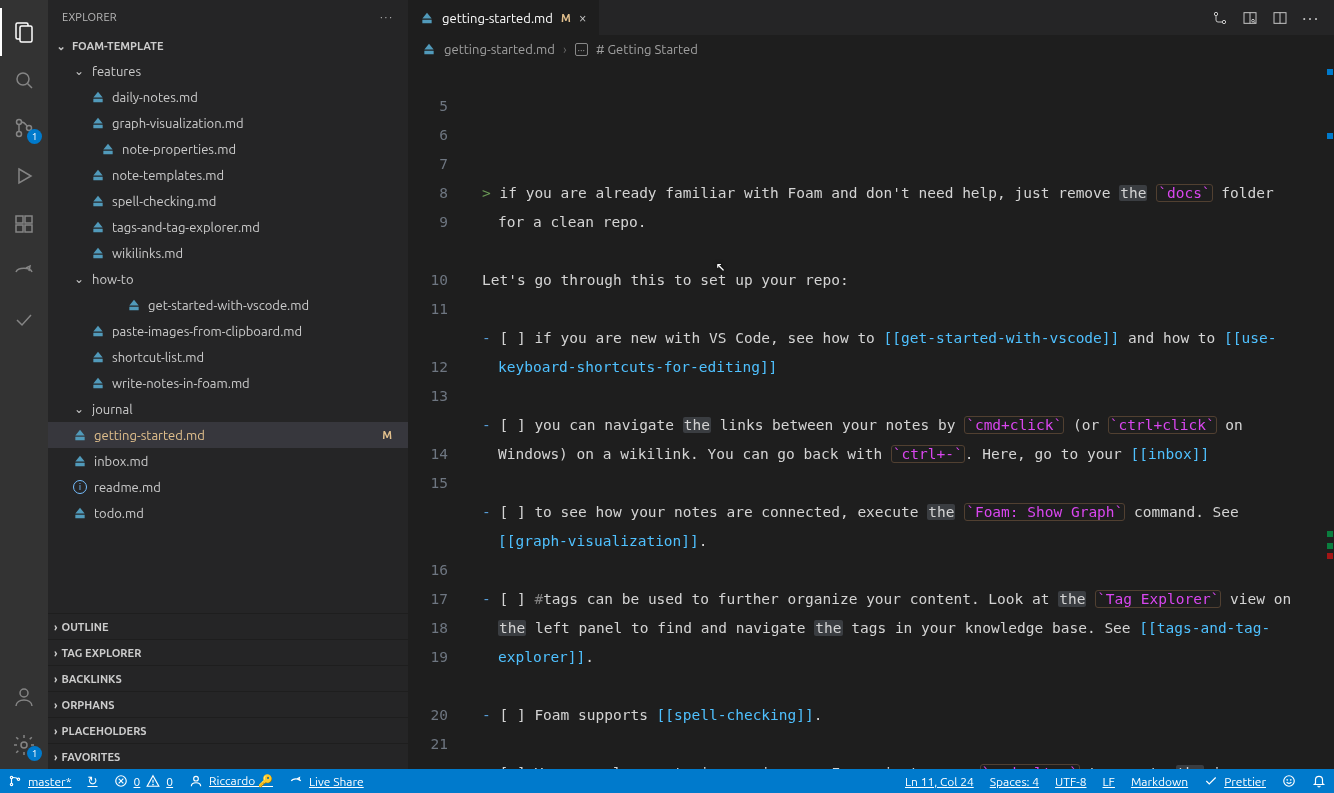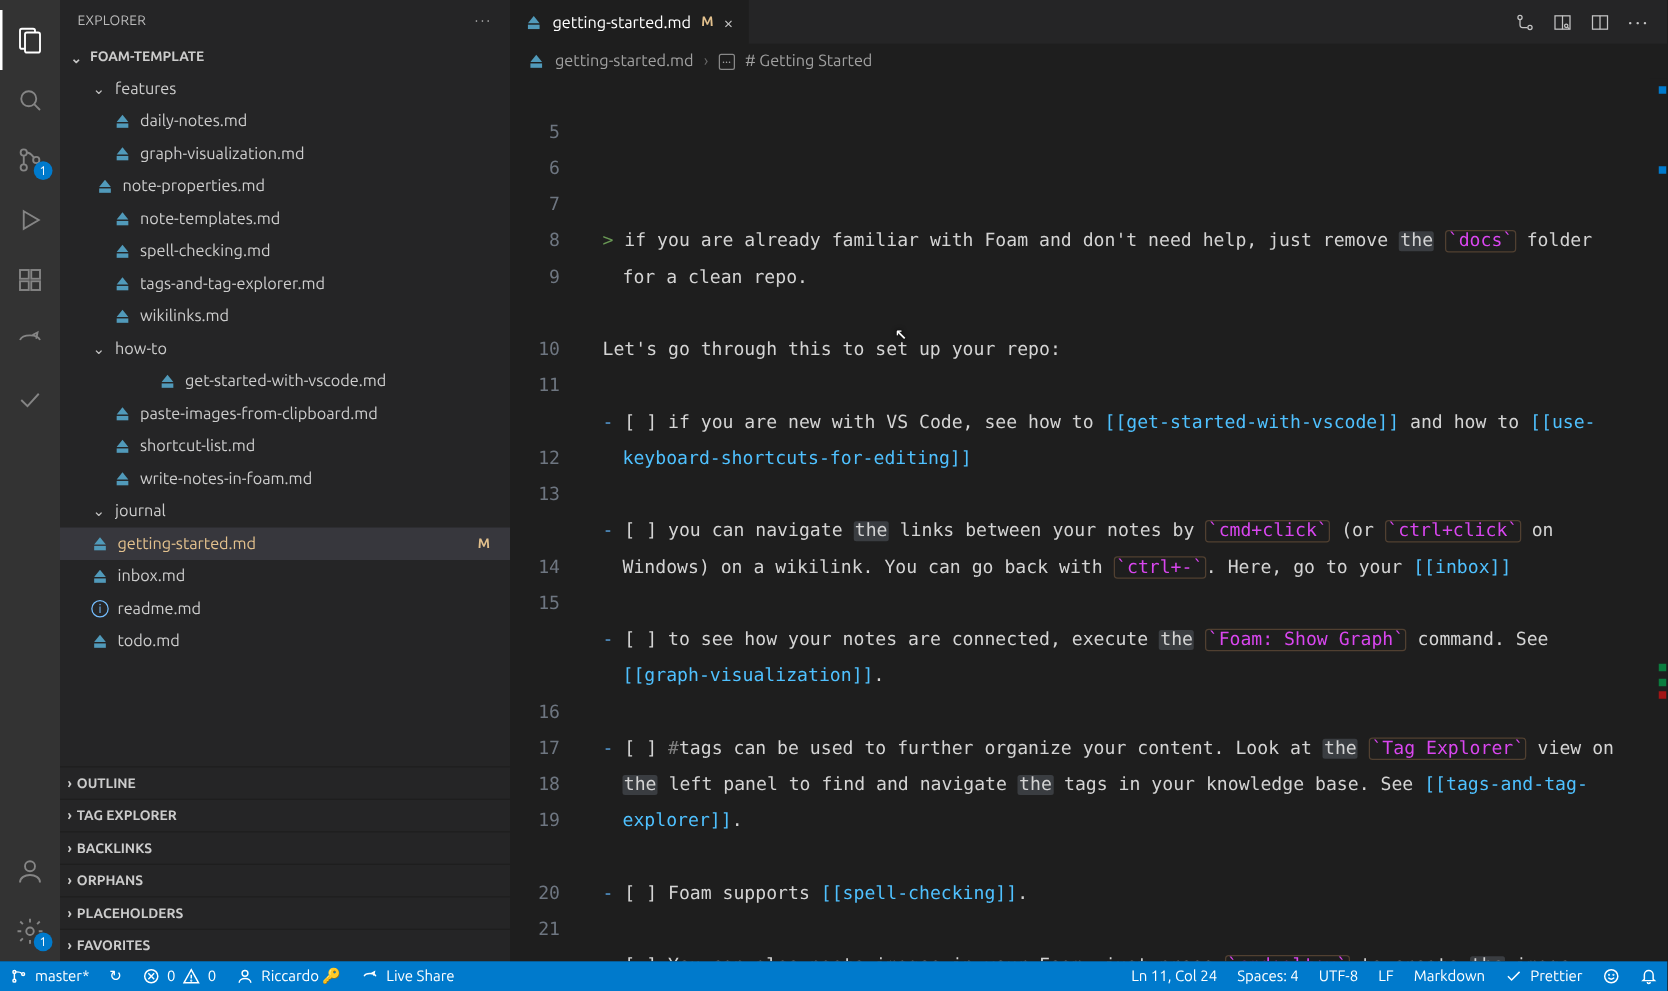--- a/index.html
+++ b/index.html
@@ -47,21 +47,21 @@
   .tok-dash { color:#569cd6; }
   .tok-wikilink { color:#4fc1ff; }
   .tok-code { color:#d946ef; border:1px solid #514031; border-radius:3px; padding:0 1px;}
   .tok-hl { background:#3a3d41; border-radius:2px; padding:0 1px;}
   .tok-tag { color:#808080; }
   .cursor-img { position:absolute; pointer-events:none; font-size:16px; color:#fff; filter: drop-shadow(0 0 2px #000);}
   .minimap { position:absolute; top:63px; right:0; bottom:0; width:14px; background:#1e1e1e; }
   .minimap .block { position:absolute; right:1px; width:6px; height:6px; }
   
   .statusbar { height:24px; background:#007acc; color:#ffffff; display:flex; align-items:center; font-size:12px; }
-  .statusbar .sb-item { padding:0 8px; display:flex; align-items:center; gap:6px; cursor:pointer; height:100%; }
+  .statusbar .sb-item { padding:0 8px; display:flex; align-items:center; gap:6px; cursor:pointer; height:100%;text-decoration:underline; }
   .statusbar .spacer { flex:1; }
   svg { display:block; }
 </style>
 </head>
 <body>
 
 <div class="root">
   <div class="main">
 
     <div class="activitybar">
@@ -152,21 +152,21 @@
           </div>
           <div class="tree-row" style="padding-left: 42px;">
             <span class="fi fi-blue">
               <svg width="14" height="14" viewBox="0 0 24 24" fill="currentColor">
                 <path d="M12 3l8 10H4z"></path>
                 <rect x="4" y="15" width="16" height="6"></rect>
               </svg>
             </span>
             <span class="label">graph-visualization.md</span>
           </div>
-          <div class="tree-row" style="padding-left: 28px;">
+          <div class="tree-row" style="padding-left: 52px;">
             <span class="fi fi-blue">
               <svg width="14" height="14" viewBox="0 0 24 24" fill="currentColor">
                 <path d="M12 3l8 10H4z"></path>
                 <rect x="4" y="15" width="16" height="6"></rect>
               </svg>
             </span>
             <span class="label">note-properties.md</span>
           </div>
           <div class="tree-row" style="padding-left: 42px;">
             <span class="fi fi-blue">

